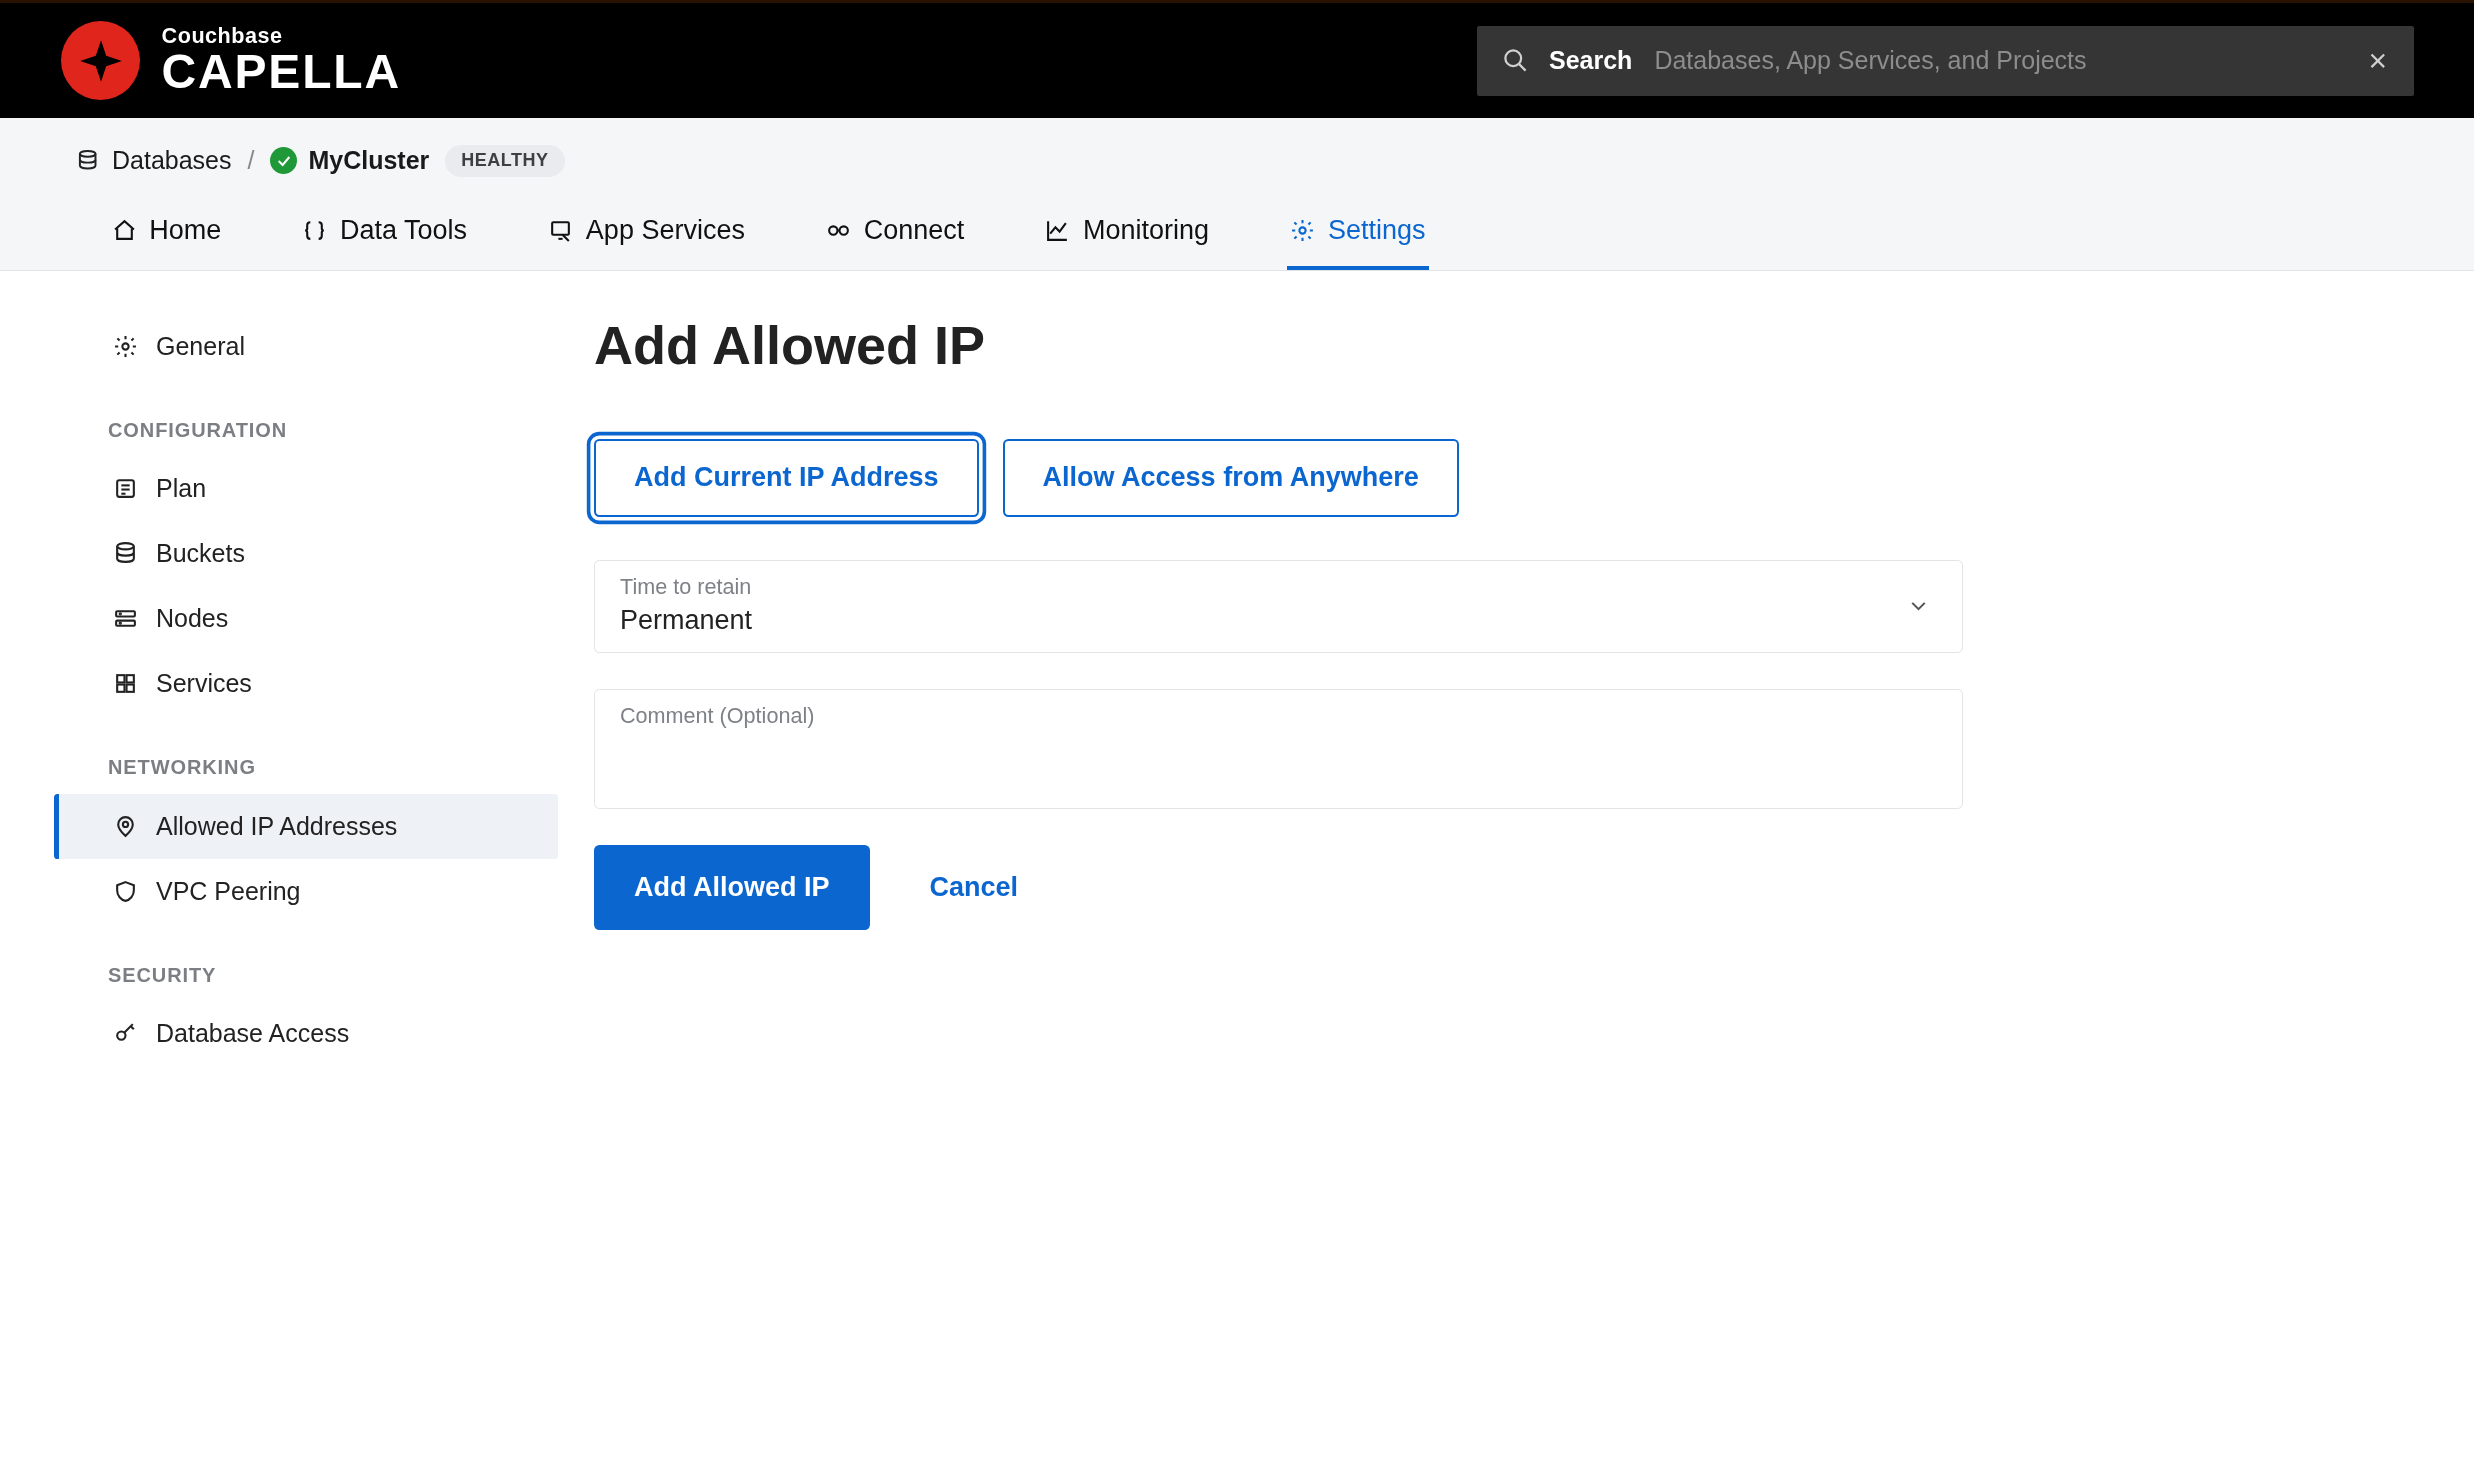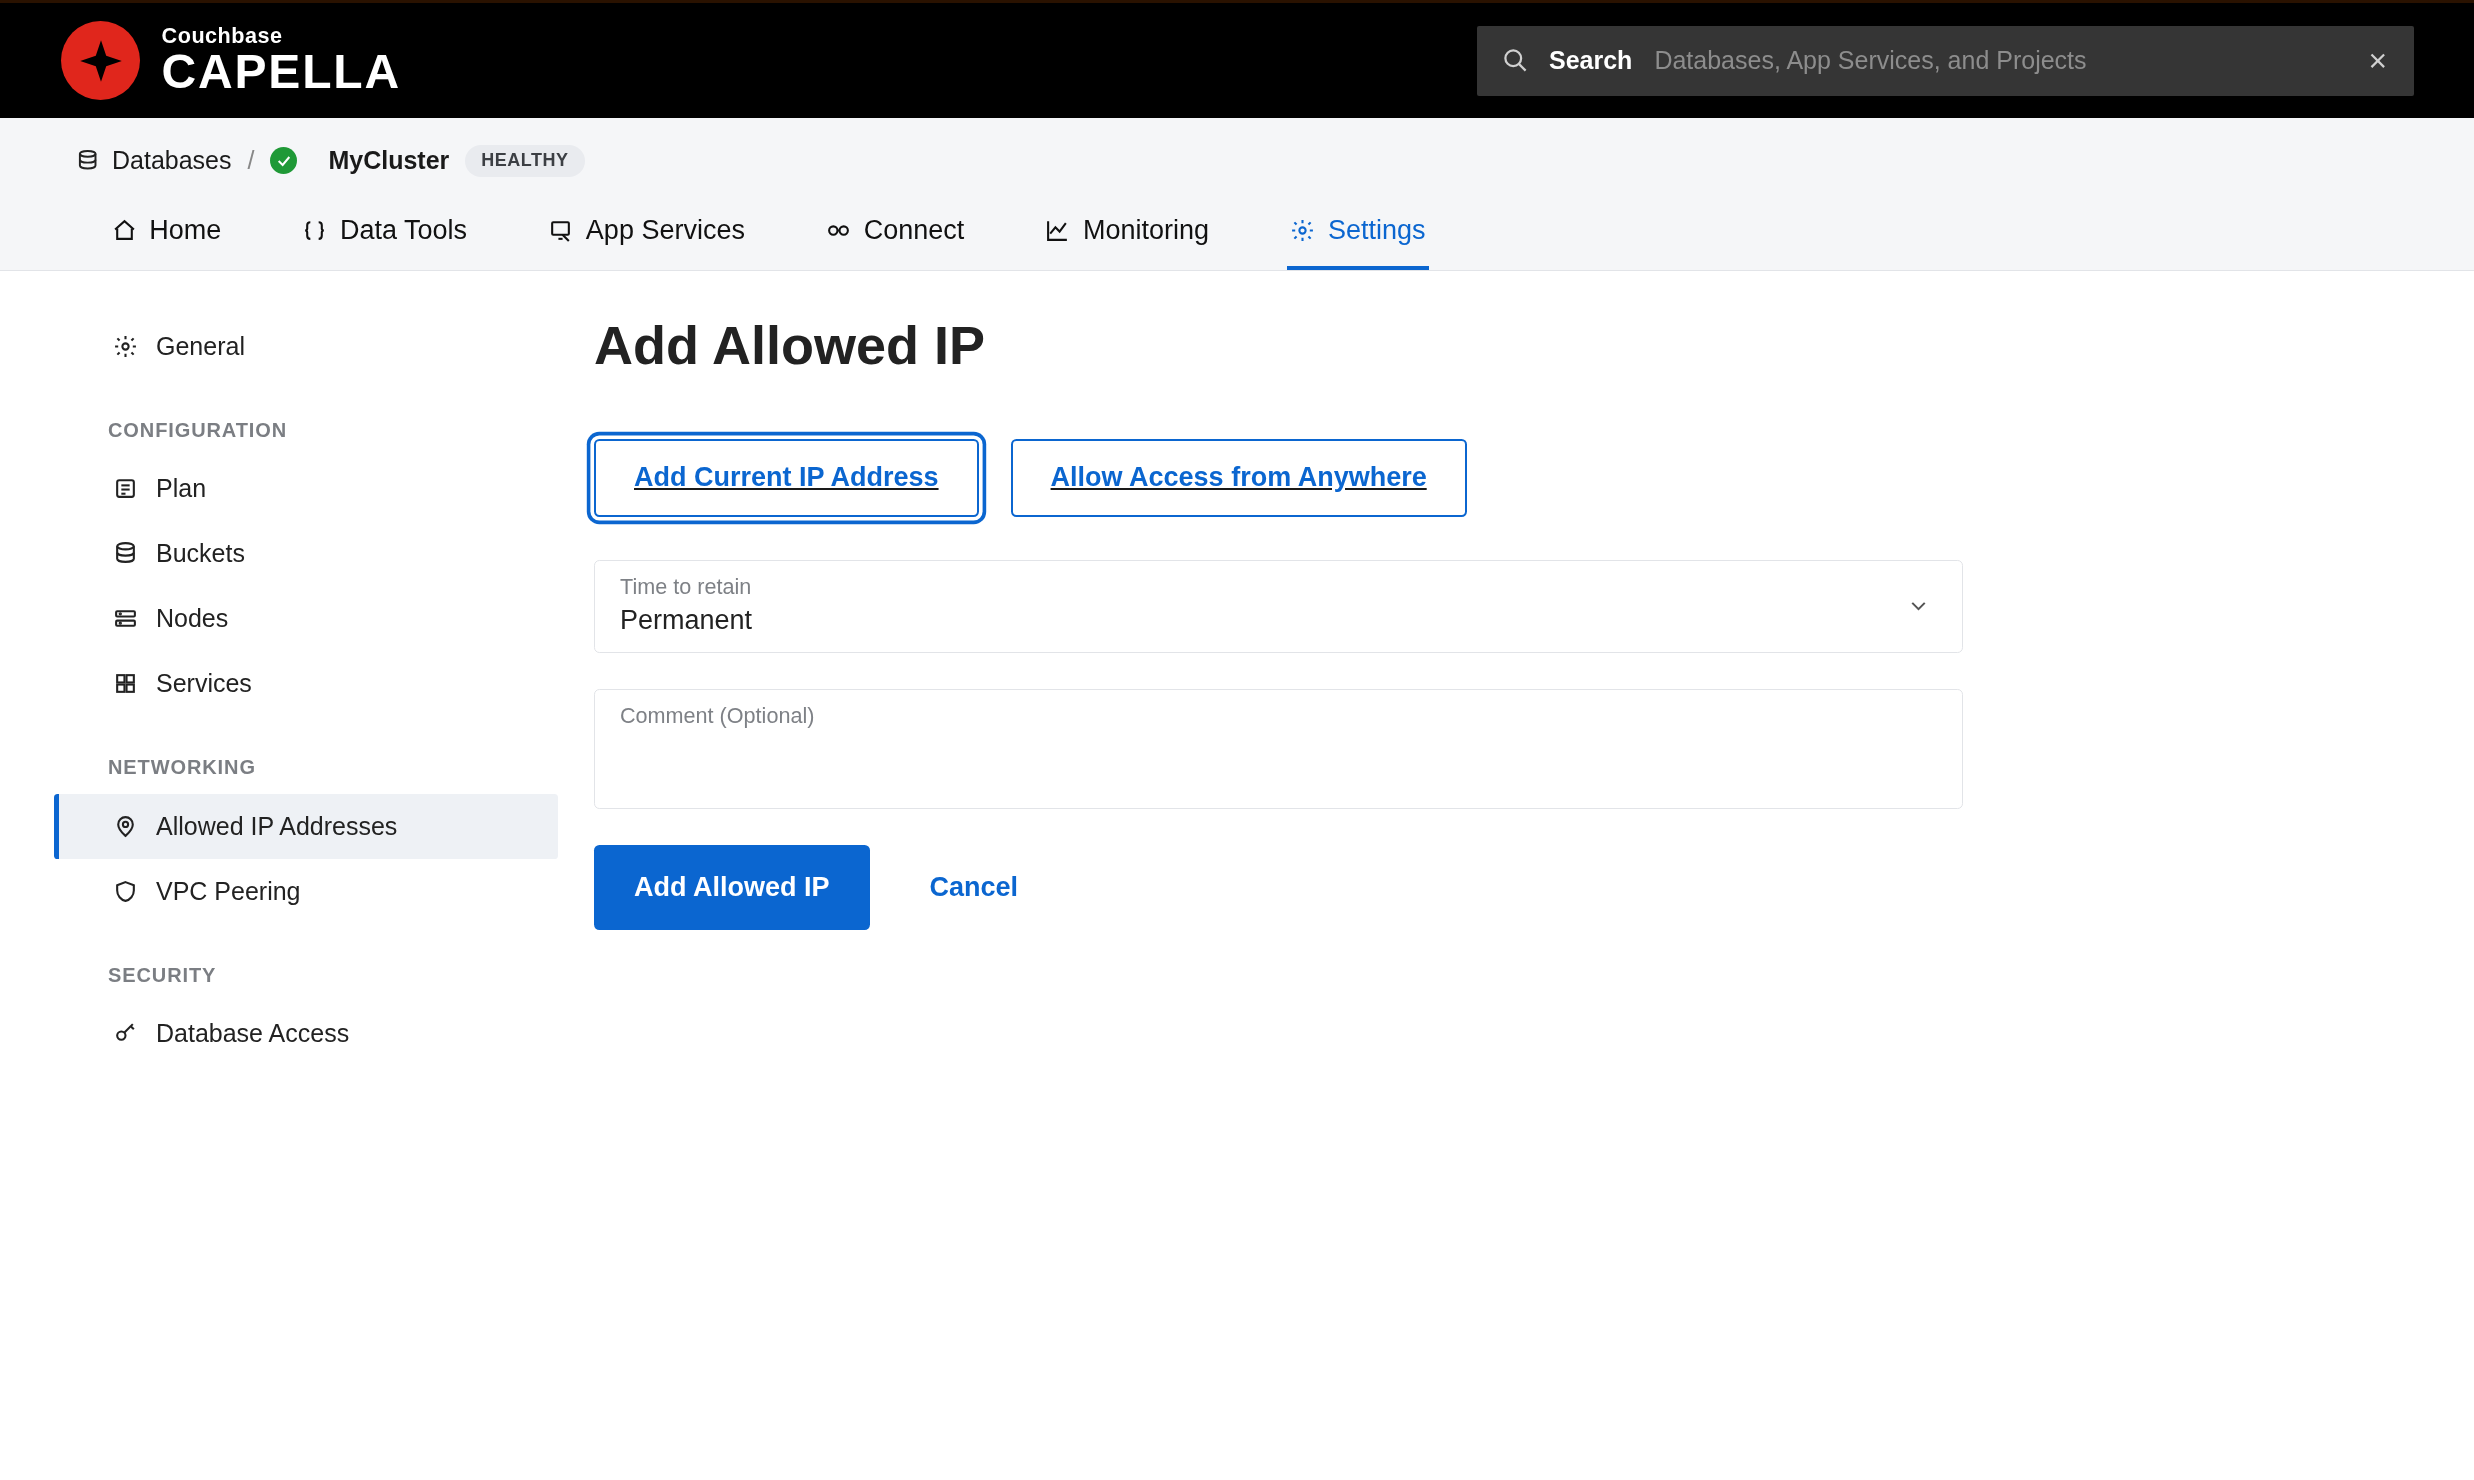--- a/index.html
+++ b/index.html
@@ -70,21 +70,21 @@
     border-bottom:1.8px solid var(--grey-200);
   }
   .breadcrumb-row{
     display:flex;align-items:center;gap:16px;
     padding:27px 76px 9px;
     font-size:25px;
   }
   .bc-db{display:flex;align-items:center;gap:12.6px;color:var(--text);}
   .bc-db svg{width:23.4px;height:23.4px;fill:none;stroke:#222;}
   .bc-sep{color:#888;}
-  .bc-name{display:flex;align-items:center;gap:31px;font-weight:700;}
+  .bc-name{display:flex;align-items:center;gap:11px;font-weight:700;}
   .bc-name .check{width:27px;height:27px;border-radius:50%;background:var(--green);display:flex;align-items:center;justify-content:center;}
   .bc-name .check svg{width:16px;height:16px;stroke:#fff;fill:none;}
   .health-pill{
     background:var(--pill-bg);color:#3c3f44;font-weight:700;font-size:18px;
     padding:5.4px 16px;border-radius:900px;letter-spacing:0.5px;
   }
 
   .tabs{
     display:flex;gap:74px;align-items:flex-end;
     padding:29px 108px 0;
@@ -124,21 +124,21 @@
     background:#eef1f5;border-left-color:var(--blue);
   }
   .side-group{
     font-size:20px;font-weight:600;color:#7b7e83;letter-spacing:0.9px;
     padding:40px 21.6px 14.4px 54px;
   }
 
   .content{flex:1;max-width:1369px;}
   .page-title{font-size:54px;font-weight:600;margin:0 0 63px;color:#222;}
 
-  .btn-row{display:flex;gap:32px;margin-bottom:43px;text-decoration:underline;}
+  .btn-row{display:flex;gap:24px;margin-bottom:43px;}
   .btn-outline{
     background:#fff;border:2.7px solid var(--blue);color:var(--blue);
     font-size:27px;font-weight:700;
     padding:21.6px 38px;border-radius:5.4px;cursor:pointer;
   }
   .btn-outline.focus{
     box-shadow:0 0 0 3.6px #fff,0 0 0 7.2px var(--blue);
   }
 
   .field{

